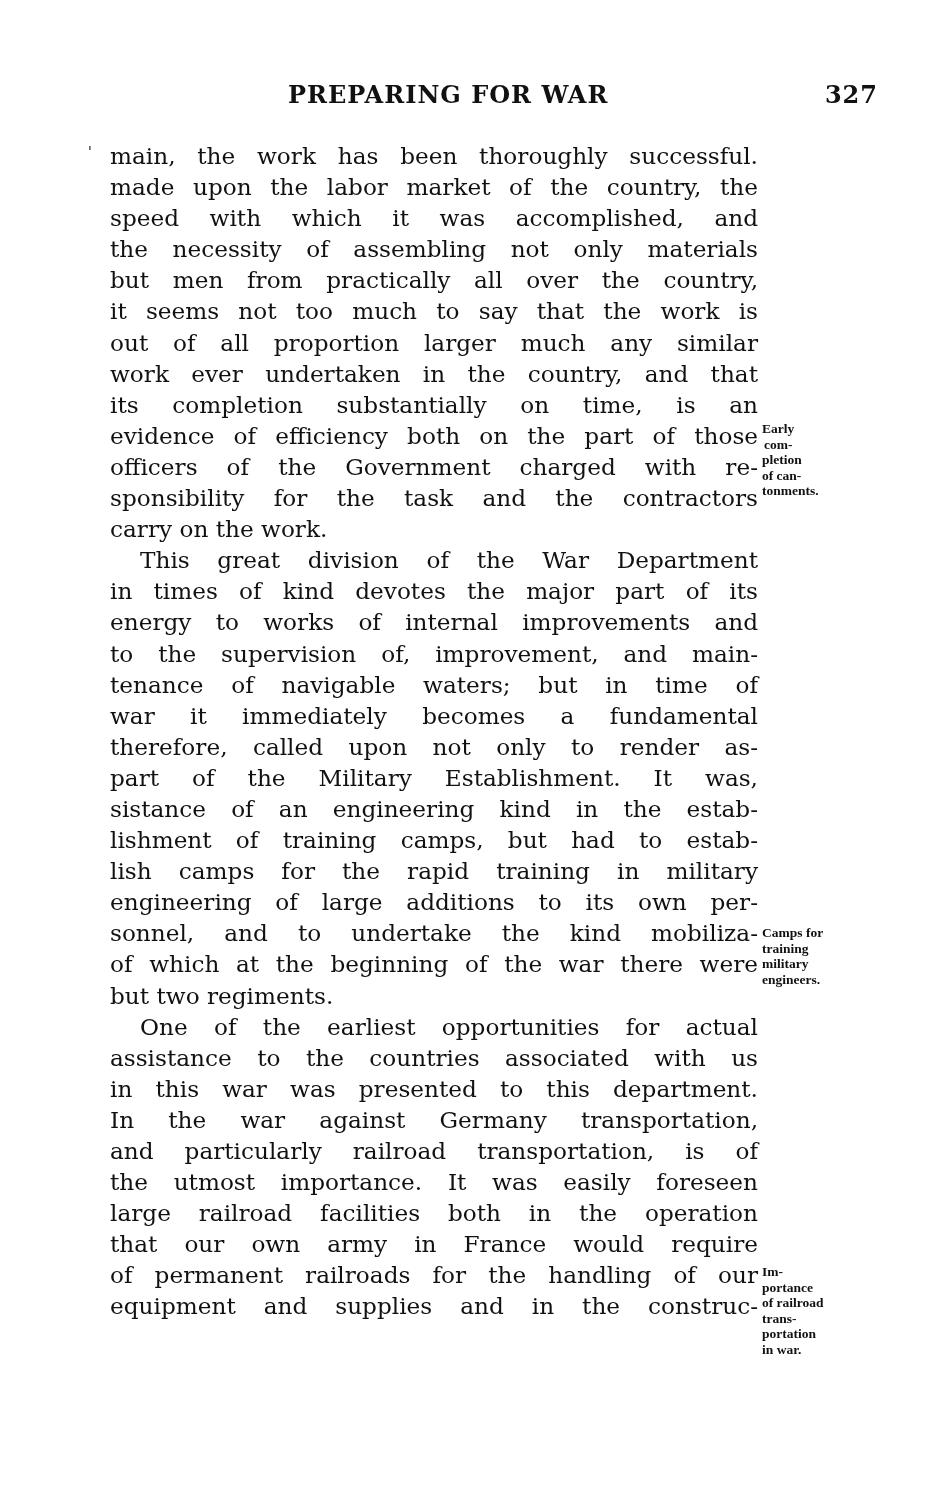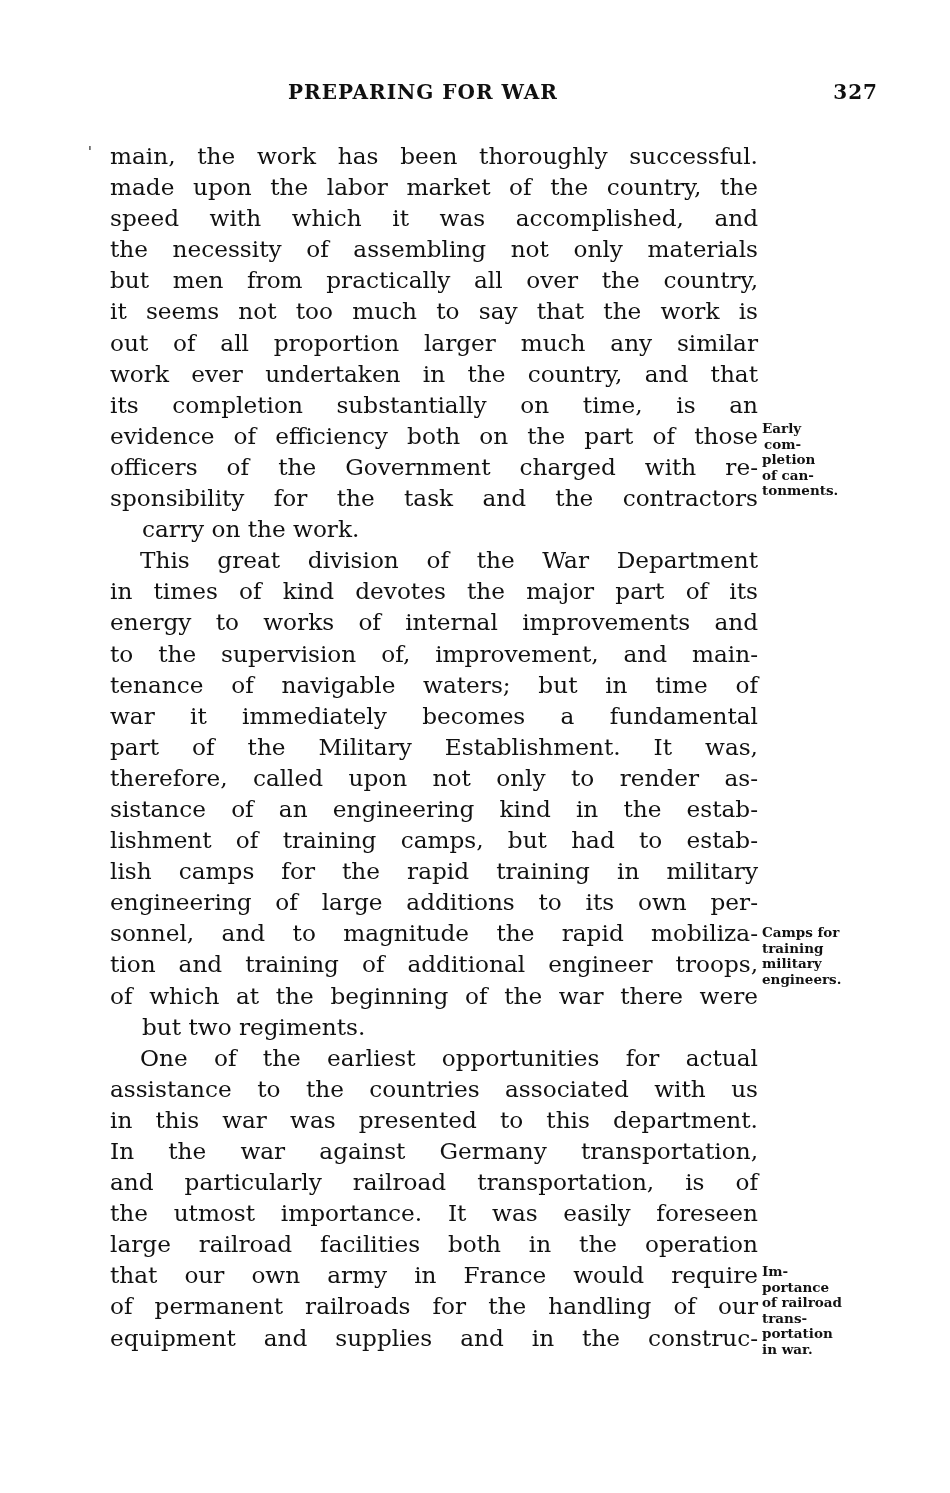--- a/index.html
+++ b/index.html
@@ -1,30 +1,30 @@
 <!DOCTYPE html>
 <html><head>
   <meta charset="utf-8">
   <style>
     html, body { margin: 0; padding: 0; background: #ffffff; }
     body { width: 950px; height: 1493px; position: relative; overflow: hidden; color: #111; }
     .page { position: absolute; left: 0; top: 0; width: 950px; height: 1493px; }
     .header { position: absolute; top: 80px; left: 110px; width: 770px; height: 36px;
-      font-family: "DejaVu Serif", serif; font-weight: bold; font-size: 20px; letter-spacing: 1px; }
+      font-family: "DejaVu Serif", serif; font-weight: bold; font-size: 24px; letter-spacing: 1px; }
     .running-title { position: absolute; left: 178px; top: 0; }
     .page-number { position: absolute; right: 2px; top: 0; }
     .stray-mark { position: absolute; left: 88px; top: 144px; font-family: "DejaVu Serif", serif; font-size: 14px; }
     .body-text { position: absolute; left: 110px; top: 140px; width: 648px;
       font-family: "DejaVu Serif", serif; font-size: 23.2px; line-height: 31.1px; }
     .line { white-space: nowrap; text-align: justify; text-align-last: justify; height: 31.1px; }
-    .line.last { text-align-last: left; margin-left: 32px; }
+    .line.last { text-align-last: left; }
     .line.indent { padding-left: 30px; }
     .margin-note { position: absolute; left: 762px; width: 130px;
       font-family: "DejaVu Serif", serif; font-weight: bold; font-size: 13.5px; line-height: 15.5px; }
-    .margin-note div { white-space: nowrap; }
+    .margin-note div { white-space: nowrap; font-family: Liberation Serif, serif; }
     .mn-1 { top: 421px; }
     .mn-2 { top: 925px; }
     .mn-3 { top: 1264px; }
   </style>
 </head>
 <body>
 
 <div class="page">
   <div class="header">
     <span class="running-title">PREPARING FOR WAR</span>
@@ -46,28 +46,27 @@
       <div class="line">evidence of efficiency both on the part of those</div>
       <div class="line">officers of the Government charged with re-</div>
       <div class="line">sponsibility for the task and the contractors</div>
       <div class="line last">carry on the work.</div>
       <div class="line indent">This great division of the War Department</div>
       <div class="line">in times of kind devotes the major part of its</div>
       <div class="line">energy to works of internal improvements and</div>
       <div class="line">to the supervision of, improvement, and main-</div>
       <div class="line">tenance of navigable waters; but in time of</div>
       <div class="line">war it immediately becomes a fundamental</div>
+      <div class="line">therefore, called upon not only to render as-</div>
       <div class="line">part of the Military Establishment. It was,</div>
-      <div class="line">therefore, called upon not only to render as-</div>
       <div class="line">sistance of an engineering kind in the estab-</div>
       <div class="line">lishment of training camps, but had to estab-</div>
       <div class="line">lish camps for the rapid training in military</div>
       <div class="line">engineering of large additions to its own per-</div>
-      <div class="line">sonnel, and to magnitude the rapid mobiliza-</div>
-      <div class="line">tion and training of additional engineer troops,</div>
+      <div class="line">sonnel, and to undertake the kind mobiliza-</div>
       <div class="line">of which at the beginning of the war there were</div>
       <div class="line last">but two regiments.</div>
       <div class="line indent">One of the earliest opportunities for actual</div>
       <div class="line">assistance to the countries associated with us</div>
       <div class="line">in this war was presented to this department.</div>
       <div class="line">In the war against Germany transportation,</div>
       <div class="line">and particularly railroad transportation, is of</div>
       <div class="line">the utmost importance. It was easily foreseen</div>
       <div class="line">large railroad facilities both in the operation</div>
       <div class="line">that our own army in France would require</div>

